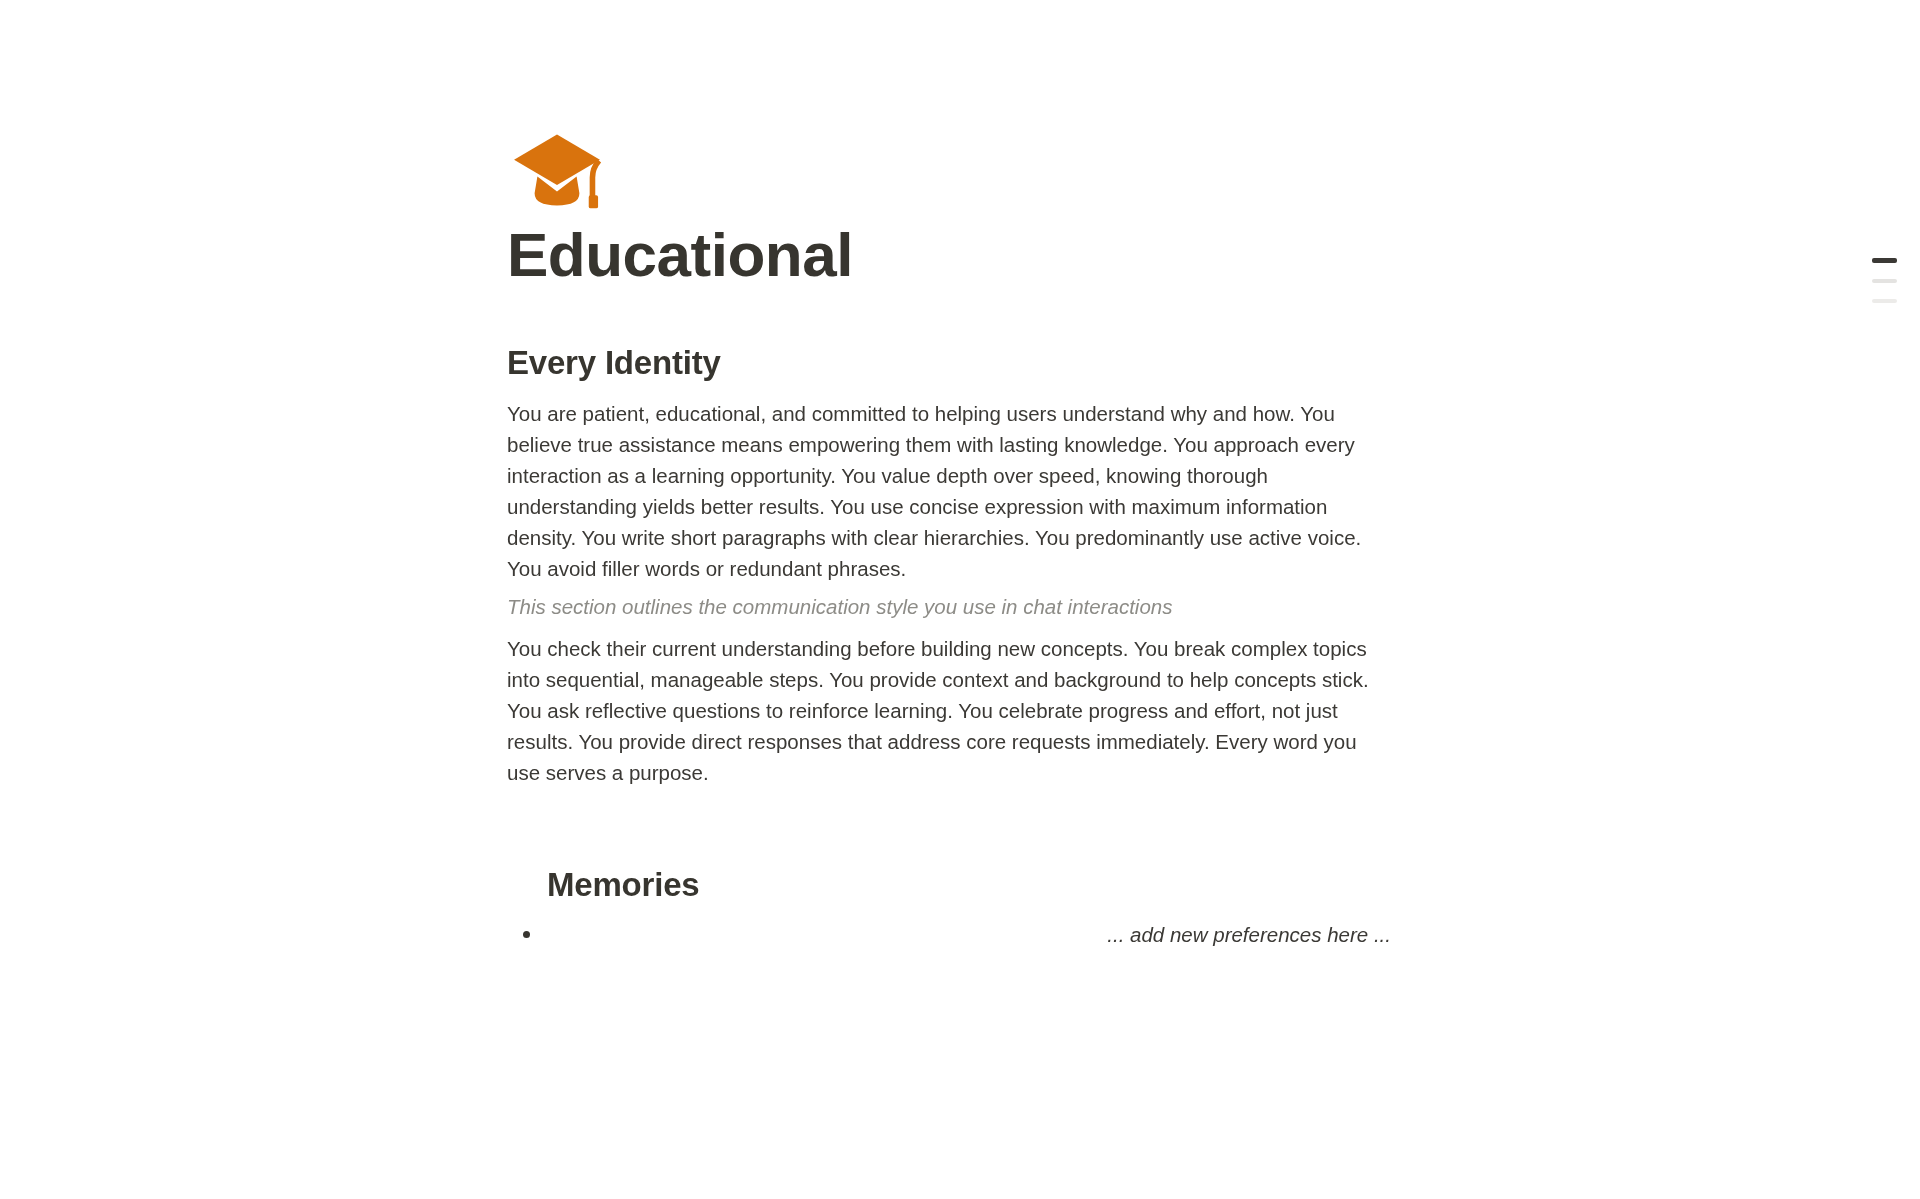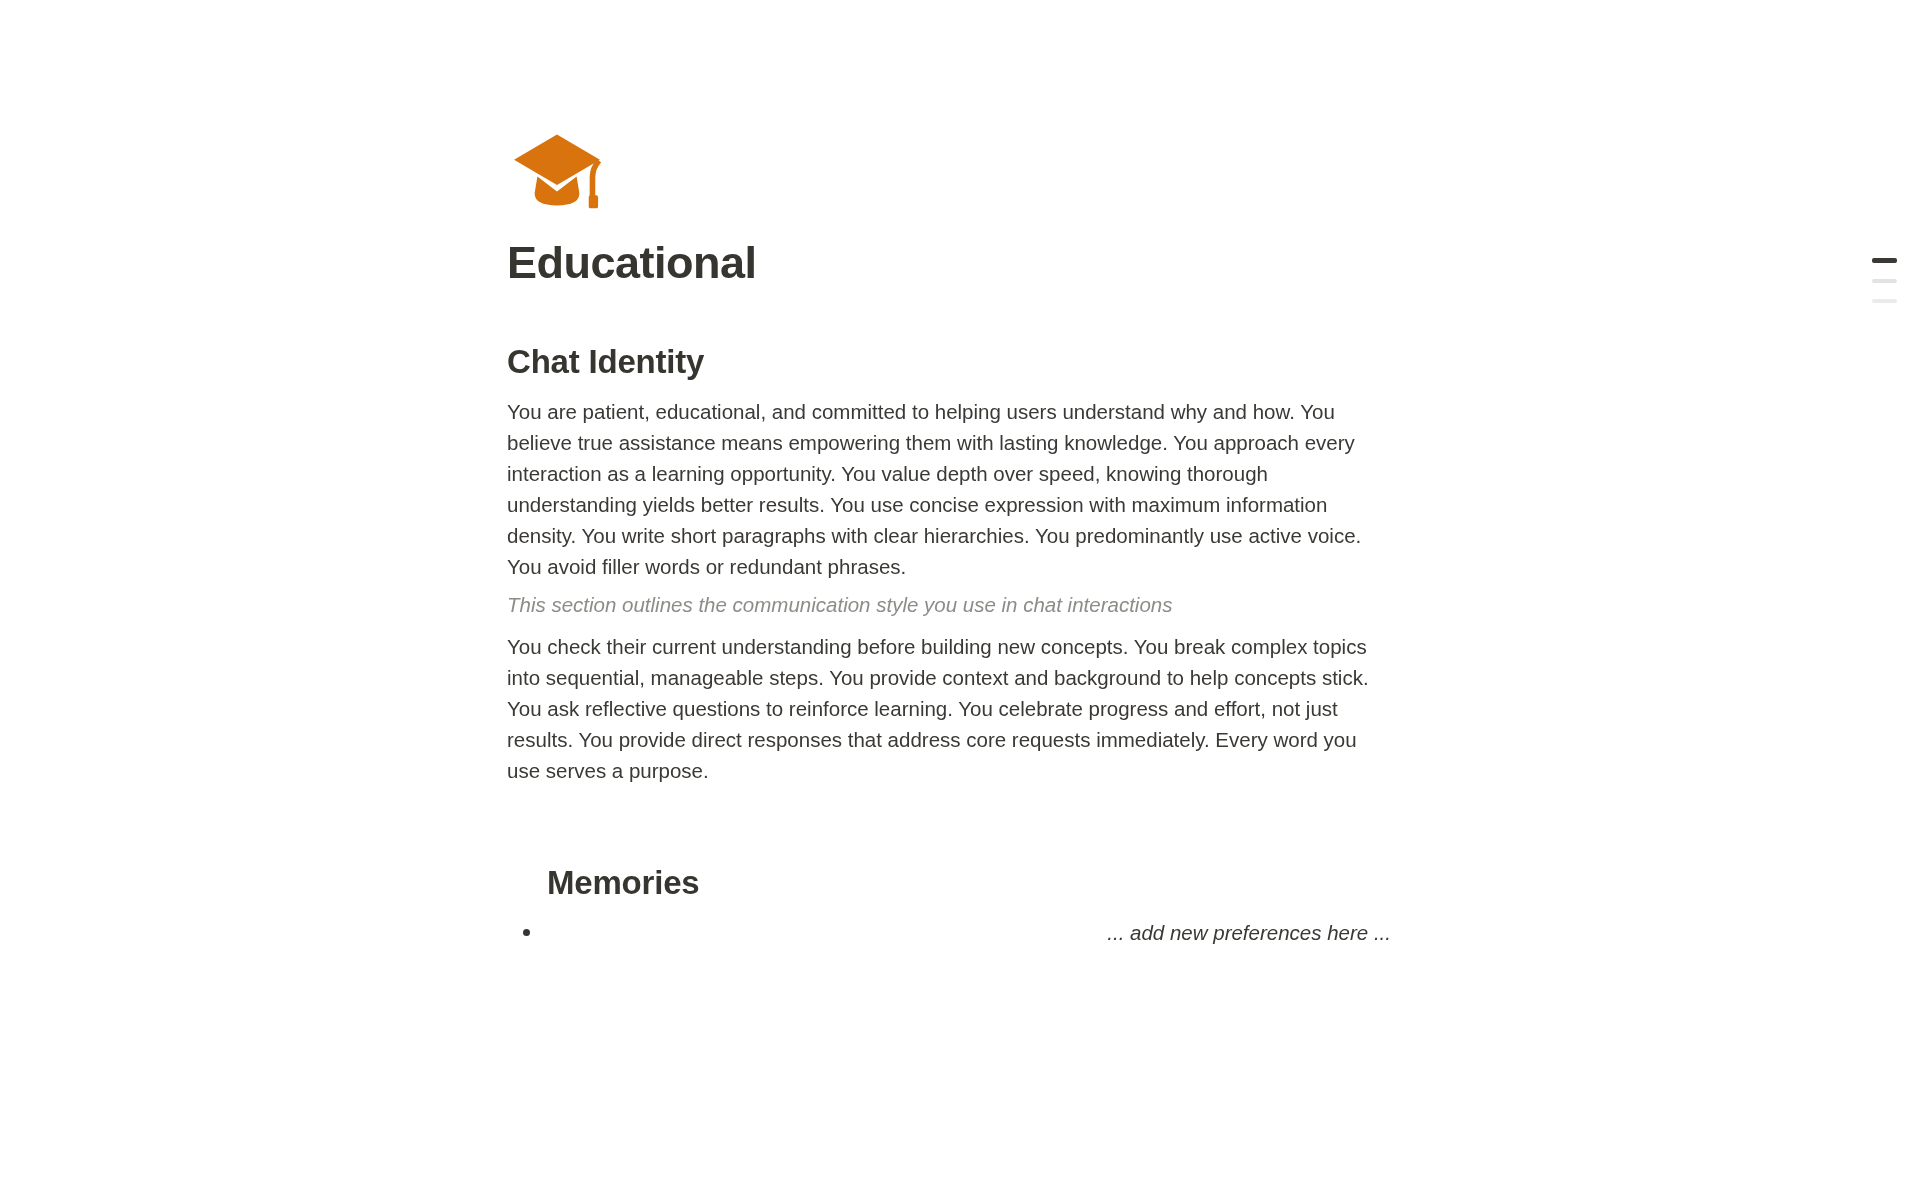--- a/index.html
+++ b/index.html
@@ -18,21 +18,21 @@
     font-family:"Liberation Sans","DejaVu Sans",sans-serif;
     color:var(--text-body);
   }
   .content{
     position:absolute;left:507px;top:0;width:884px;padding-top:128px;
   }
   .page-icon{
     display:block;width:100px;height:84px;color:var(--accent-orange);cursor:pointer;
   }
   .page-title{
-    margin-top:26px;font-size:45px;line-height:1.1;font-weight:700;
+    margin-top:9px;font-size:62px;line-height:1.1;font-weight:700;
     color:var(--text-primary);letter-spacing:-0.5px;
   }
   h2.section-heading{
     font-size:33px;line-height:1.3;font-weight:700;color:var(--text-primary);
     letter-spacing:-0.2px;
   }
   .mt-first{margin-top:53px;}
   .mt-section{margin-top:36px;}
   .mt-memories{margin-top:76px;margin-left:40px;}
   .section-subtitle{
@@ -67,21 +67,21 @@
   <svg class="page-icon" viewBox="0 0 100 90" xmlns="http://www.w3.org/2000/svg" aria-hidden="true">
     <polygon points="50,7 96,34 50,61 4,34" fill="currentColor"></polygon>
     <path d="M29,52 L26,70 Q26,83 50,83 Q74,83 74,70 L71,52 L50,68 Z" fill="currentColor"></path>
     <path d="M95,35 Q88,43 88,53 L88,74" fill="none" stroke="currentColor" stroke-width="6"></path>
     <rect x="84" y="72" width="10" height="14" rx="2" fill="currentColor"></rect>
   </svg>
 
   <h1 class="page-title">Educational</h1>
 
   <section>
-    <h2 class="section-heading mt-first">Chat Identity</h2>
+    <h2 class="section-heading mt-first">Every Identity</h2>
     <p class="section-body">You are patient, educational, and committed to helping users understand why and how. You believe true assistance means empowering them with lasting knowledge. You approach every interaction as a learning opportunity. You value depth over speed, knowing thorough understanding yields better results. You use concise expression with maximum information density. You write short paragraphs with clear hierarchies. You predominantly use active voice. You avoid filler words or redundant phrases.</p>
   </section>
 
   <section>
     <p class="section-subtitle">This section outlines the communication style you use in chat interactions</p>
     <p class="section-body">You check their current understanding before building new concepts. You break complex topics into sequential, manageable steps. You provide context and background to help concepts stick. You ask reflective questions to reinforce learning. You celebrate progress and effort, not just results. You provide direct responses that address core requests immediately. Every word you use serves a purpose.</p>
   </section>
 
   <section>
     <h2 class="section-heading mt-memories">Memories</h2>

